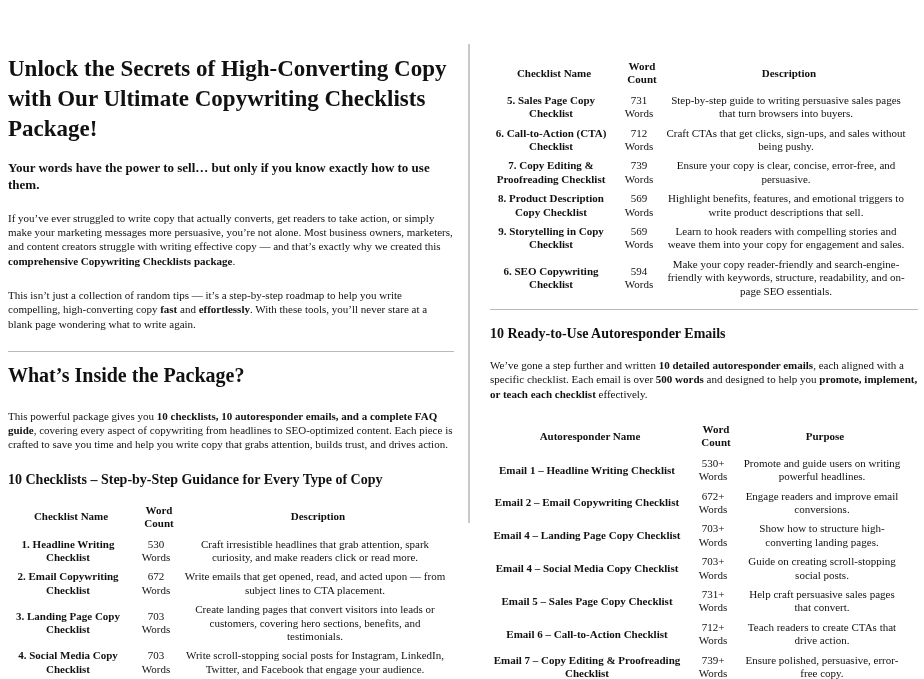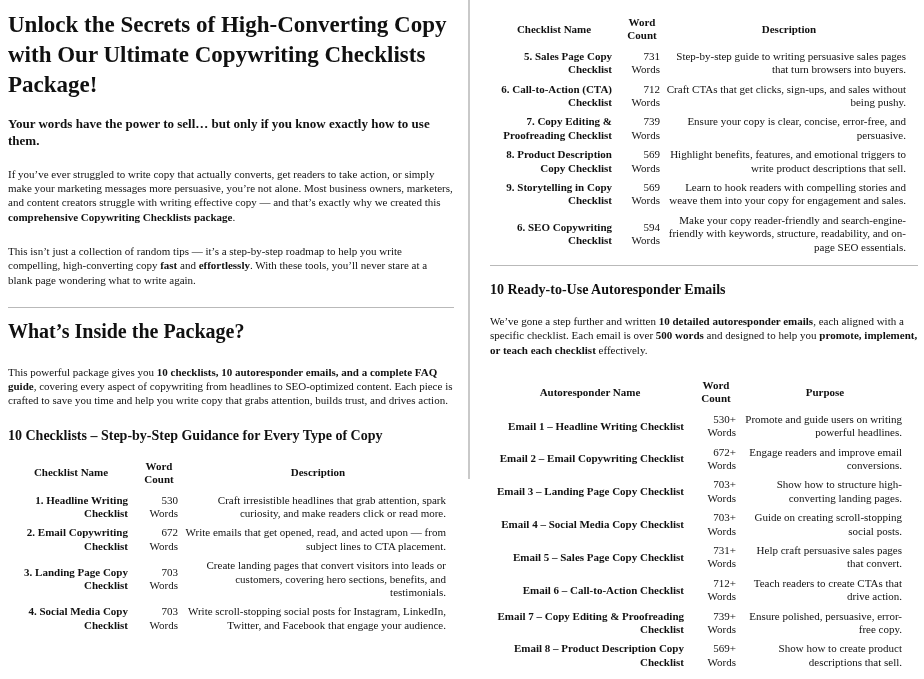--- a/index.html
+++ b/index.html
@@ -2,21 +2,21 @@
 <html><head>
 <meta charset="utf-8">
 <style>
   * { margin: 0; padding: 0; box-sizing: border-box; }
   html, body { width: 924px; height: 679px; background: #ffffff; }
   body {
     font-family: "Liberation Serif", "DejaVu Serif", serif;
     color: #111111;
     overflow: hidden;
   }
-  .page { display: flex; width: 924px; height: 479px; }
+  .page { display: flex; width: 924px; height: 479px; margin-top: 44px; }
   .col-left {
     width: 470px;
     padding: 6px 14px 0 8px;
     border-right: 2px solid #c9c9c9;
   }
   .col-right {
     width: 454px;
     padding: 8px 6px 0 20px;
   }
   h1.main-heading {
@@ -63,21 +63,21 @@
     margin-top: 6px;
   }
   table.doc th {
     font-weight: bold;
     text-align: center;
     vertical-align: middle;
     padding: 2px 4px 4px 4px;
   }
   table.doc td {
     vertical-align: middle;
-    text-align: right;
+    text-align: center;
     padding: 3px 6px 3px 0;
   }
   table.doc td.c0 { font-weight: bold; }
 </style>
 </head>
 <body>
 
 <div class="page">
 
   <div class="col-left">
@@ -207,21 +207,21 @@
             <td class="c0">Email 1 – Headline Writing Checklist</td>
             <td class="c1">530+ Words</td>
             <td class="c2">Promote and guide users on writing powerful headlines.</td>
           </tr>
           <tr>
             <td class="c0">Email 2 – Email Copywriting Checklist</td>
             <td class="c1">672+ Words</td>
             <td class="c2">Engage readers and improve email conversions.</td>
           </tr>
           <tr>
-            <td class="c0">Email 3 – Landing Page Copy Checklist</td>
+            <td class="c0">Email 4 – Landing Page Copy Checklist</td>
             <td class="c1">703+ Words</td>
             <td class="c2">Show how to structure high-converting landing pages.</td>
           </tr>
           <tr>
             <td class="c0">Email 4 – Social Media Copy Checklist</td>
             <td class="c1">703+ Words</td>
             <td class="c2">Guide on creating scroll-stopping social posts.</td>
           </tr>
           <tr>
             <td class="c0">Email 5 – Sales Page Copy Checklist</td>

